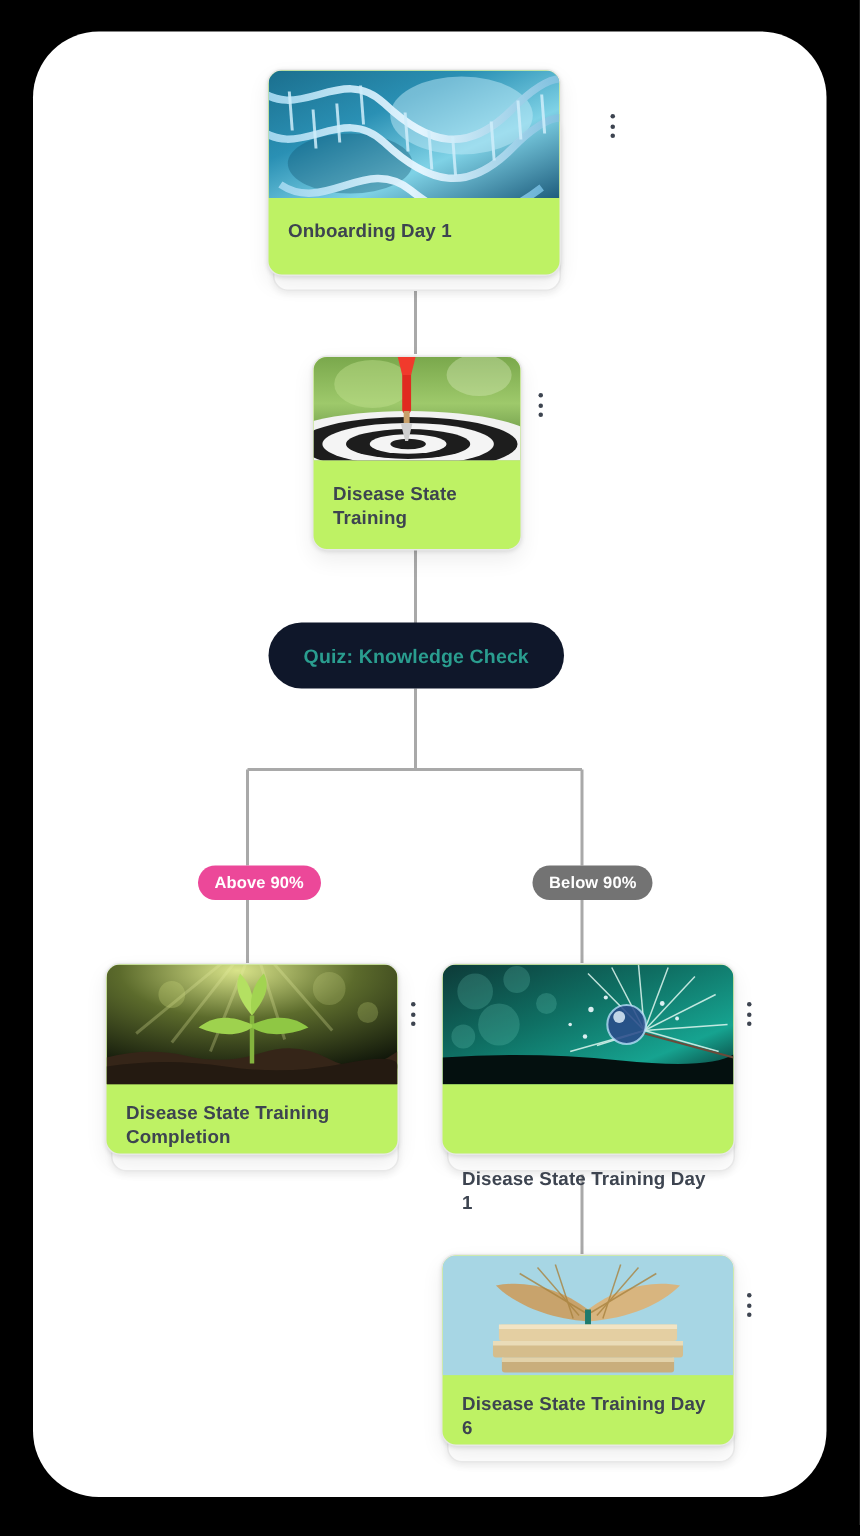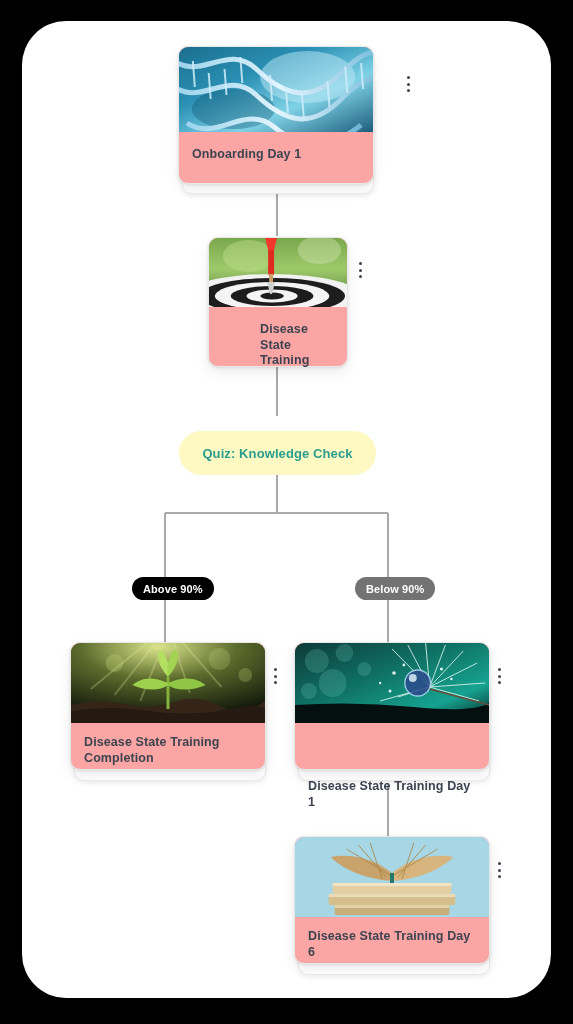--- a/index.html
+++ b/index.html
@@ -43,21 +43,21 @@
   #connector-layer {
     position: absolute;
     left: 0; top: 0;
     width: 529px; height: 977px;
     pointer-events: none;
   }
 
   
   .node-card {
     position: absolute;
-    background: #fca5a5;
+    background: #bef264;
     border-radius: 10px;
     border: 1px solid #e8e8e8;
     box-shadow: 0 1px 3px rgba(0,0,0,0.10), 0 6px 14px rgba(0,0,0,0.07);
   }
 
   
   .stack-sheet {
     position: absolute;
     background: #ffffff;
     border-radius: 10px;
@@ -237,34 +237,34 @@
             </g>
 
             <g>
               <rect x="60" y="0" width="6" height="38" rx="3" fill="#e02b20"></rect>
               <path d="M57 0 L69 0 L66 12 L60 12 Z" fill="#f13a2c"></path>
               <rect x="61" y="36" width="4" height="10" fill="#c8a06a"></rect>
               <path d="M59 44 L67 44 L64 56 L62 56 Z" fill="#cfcfcf"></path>
             </g>
           </svg>
         </div>
-        <div class="node-title" style="top:84px;margin-left:38px;">Disease State Training</div>
+        <div class="node-title" style="top:84px;">Disease State Training</div>
       </div>
 
       <div class="kebab" style="left:331px; top:238px;">
         <i></i>
         <i></i>
         <i></i>
       </div>
 
-      <div id="quiz-node" style="left:157px; top:410px; width:197px; height:44px; background:#fef9c3; color:#2a9d8f;">
+      <div id="quiz-node" style="left:157px; top:394px; width:197px; height:44px; background:#0f172a; color:#2a9d8f;">
         <span>Quiz: Knowledge Check</span>
       </div>
 
-      <div class="branch-pill" style="left:110px; top:556px; background:#000000;align-items:center;">
+      <div class="branch-pill" style="left:110px; top:556px; background:#ec4899;align-items:center;">
         <span>Above 90%</span>
       </div>
 
       <div class="branch-pill" style="left:333px; top:556px; background:#737373;">
         <span>Below 90%</span>
       </div>
 
       <div class="stack-sheet" style="left:52px; top:650px; width:192px; height:110px;"></div>
 
       <div class="node-card" style="left:48px; top:621px; width:196px; height:128px;">

